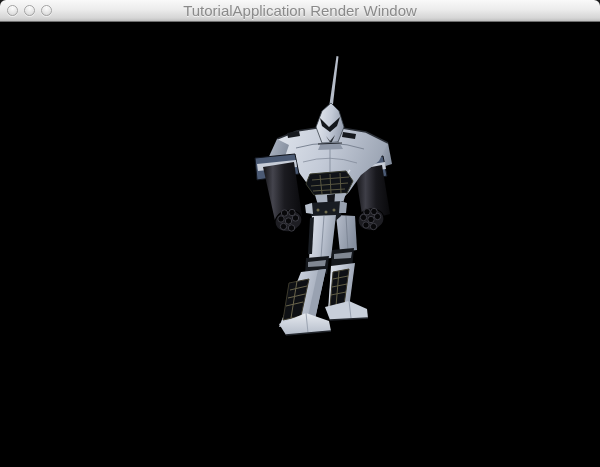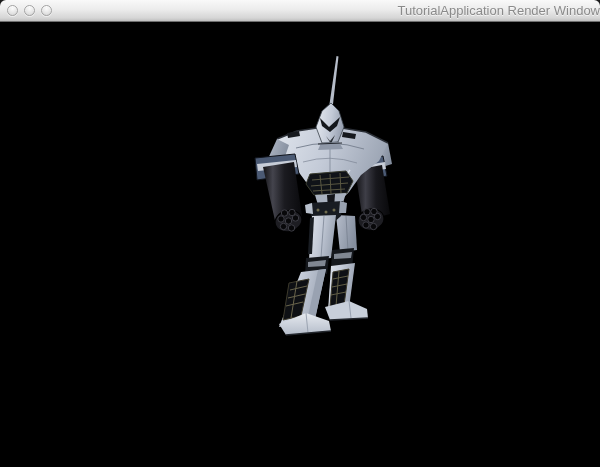--- a/index.html
+++ b/index.html
@@ -34,22 +34,22 @@
     width: 11px; height: 11px;
     border-radius: 50%;
     border: 1px solid #a2a2a2;
     background: radial-gradient(circle at 50% 30%, #fbfbfb 0%, #e3e3e3 60%, #d2d2d2 100%);
     box-shadow: inset 0 1px 1px rgba(255,255,255,0.9), 0 1px 0 rgba(255,255,255,0.5);
     padding: 0;
     cursor: default;
   }
   .window-title {
     flex: 1;
-    text-align: right;
-    font-size: 13px;
+    text-align: center;
+    font-size: 15px;
     line-height: 21px;
     color: #8a8a8a;
     text-shadow: 0 1px 0 rgba(255,255,255,0.65);
     white-space: nowrap;
     user-select: none;
   }
   .viewport {
     width: 600px; height: 445px;
     background: #000000;
     position: relative;

